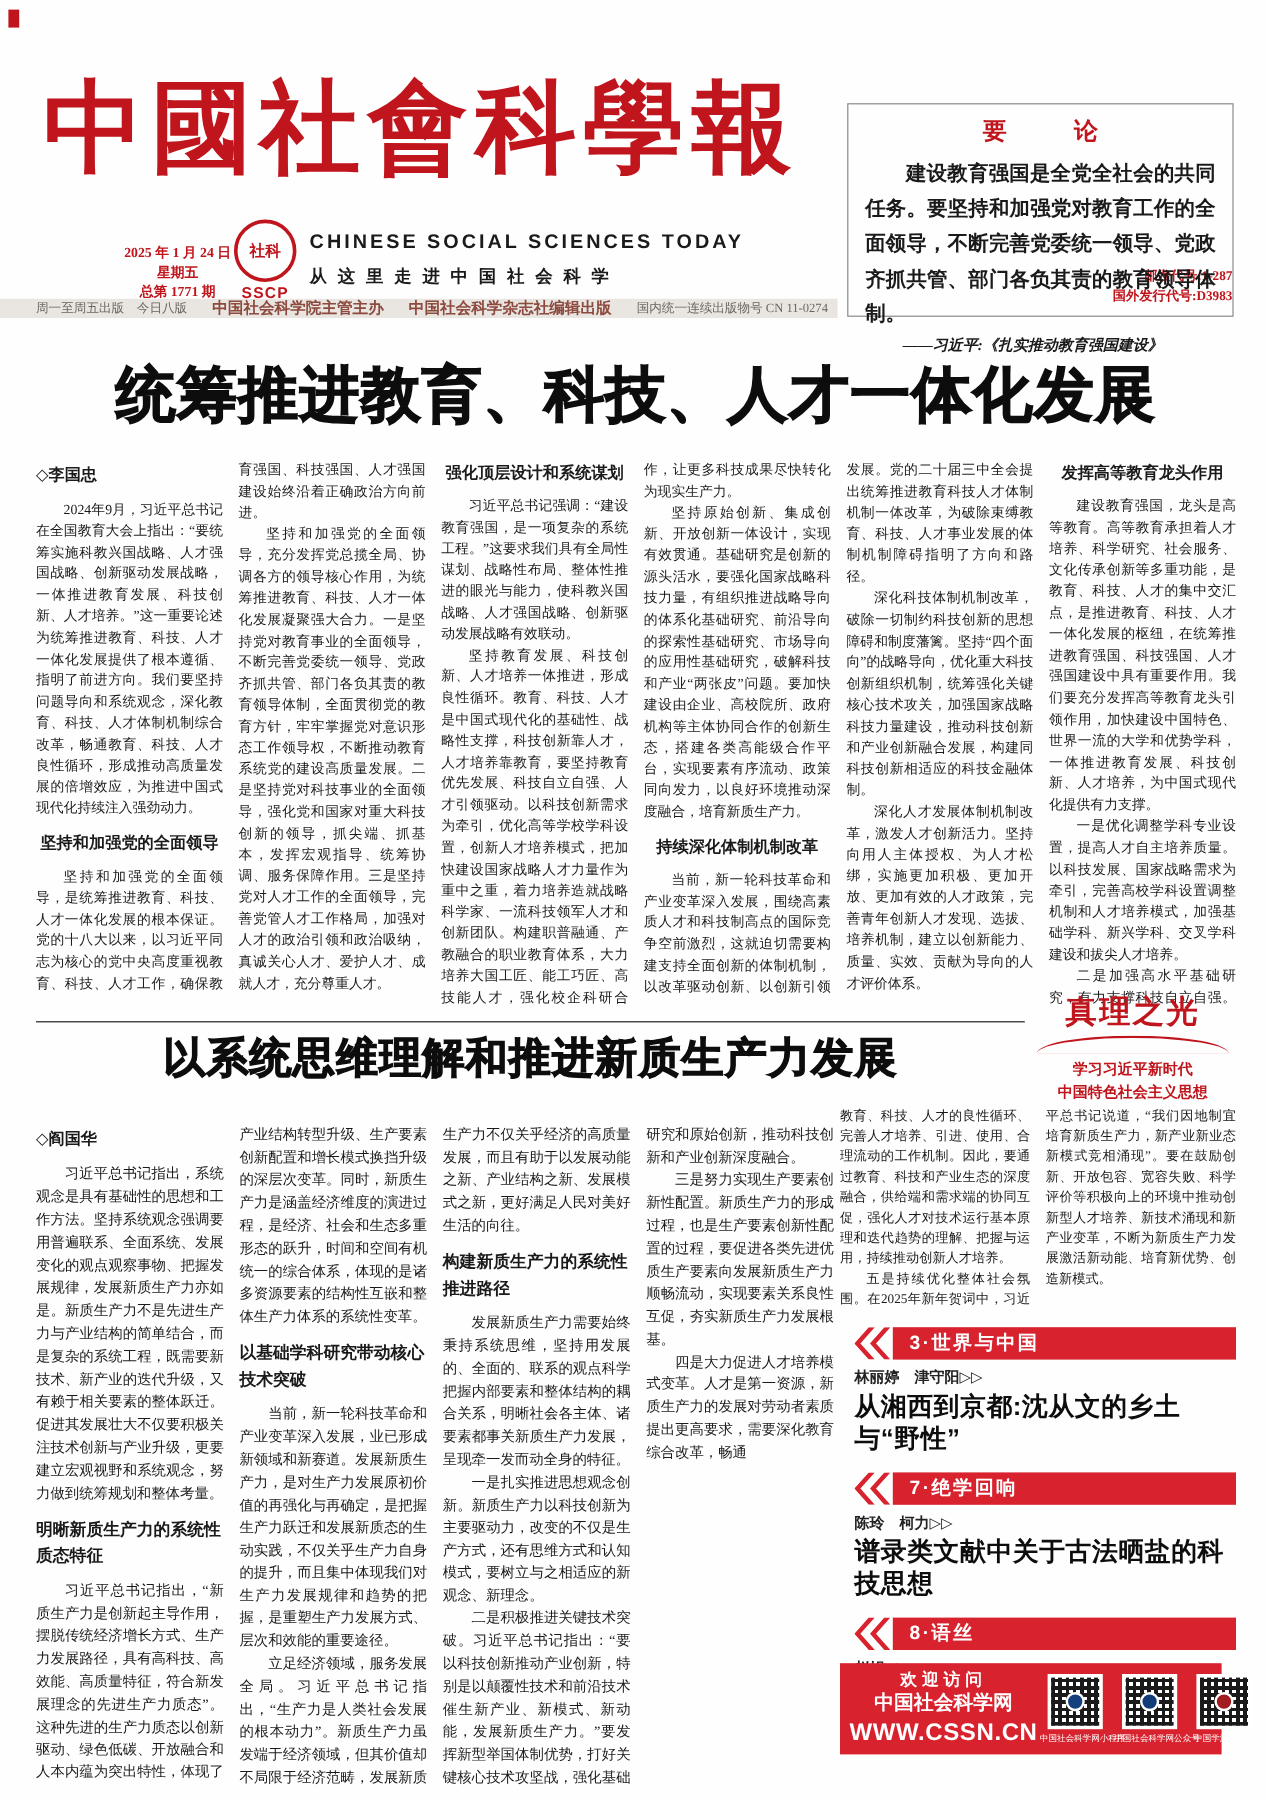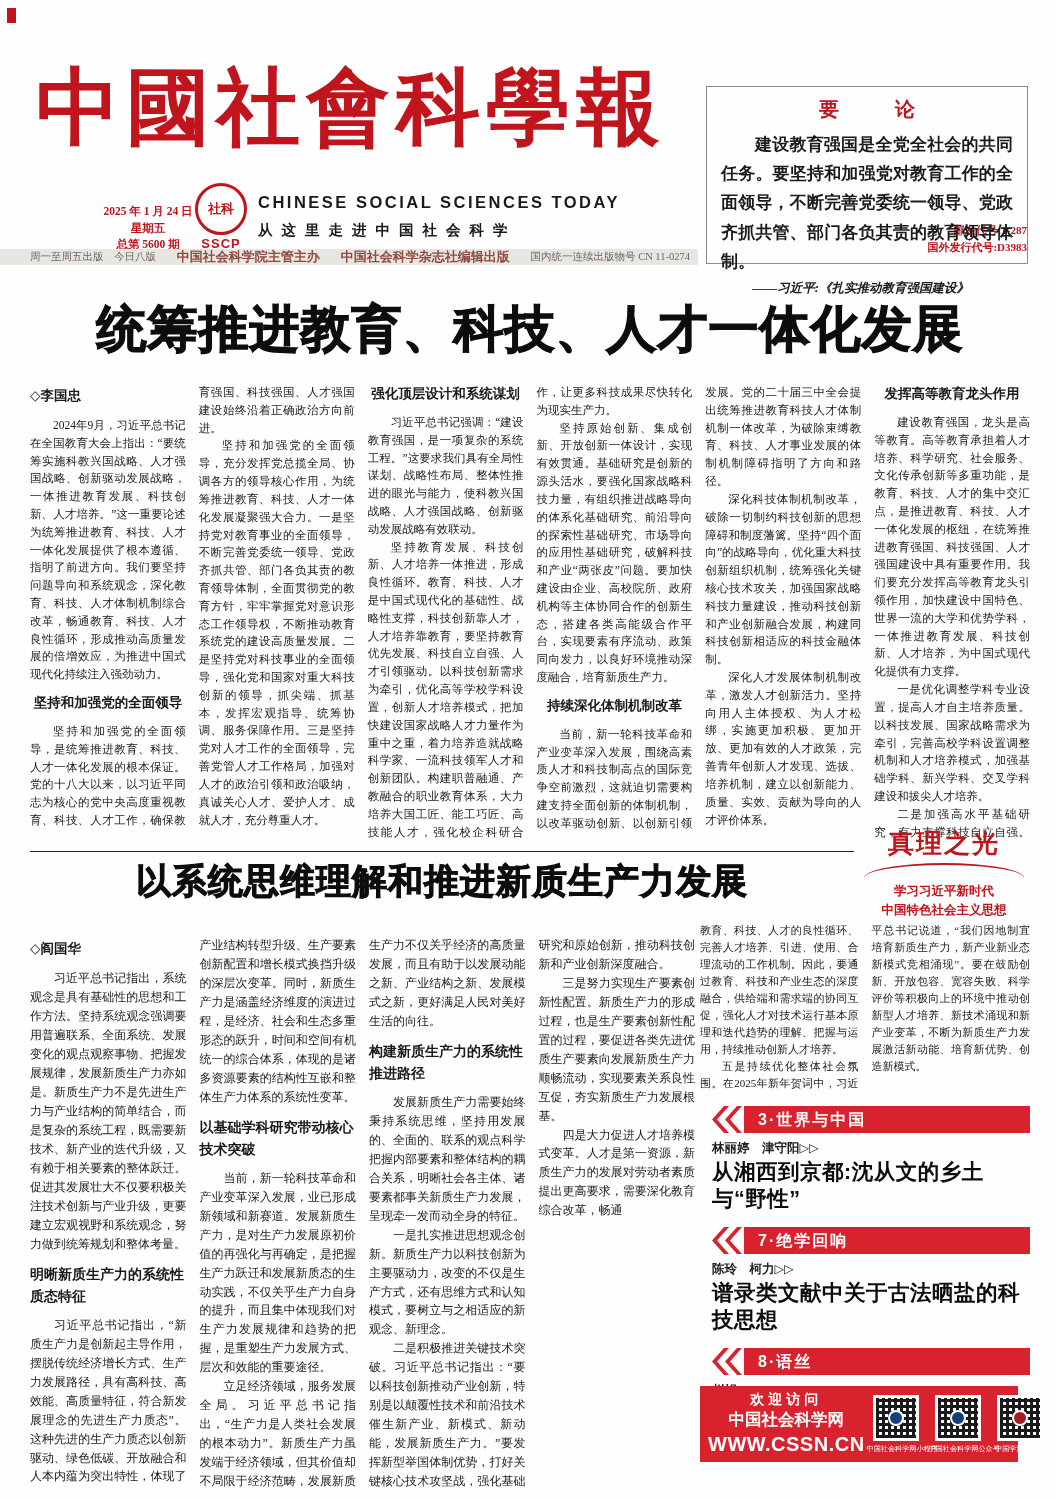--- a/index.html
+++ b/index.html
@@ -106,21 +106,21 @@
 
 <div id="page">
 
   <div class="corner-mark"></div>
 
   <div class="mh-title">中國社會科學報</div>
 
   <div class="mh-date">
     <div>2025 年 1 月 24 日</div>
     <div>星期五</div>
-    <div>总第 5600 期</div>
+    <div>总第 1771 期</div>
   </div>
 
   <div class="mh-logo">
     <div class="ring">社科</div>
     <div class="sscp sans">SSCP</div>
   </div>
 
   <div class="mh-eng">
     <div class="en sans">CHINESE  SOCIAL  SCIENCES  TODAY</div>
     <div class="slogan">从这里走进中国社会科学</div>

